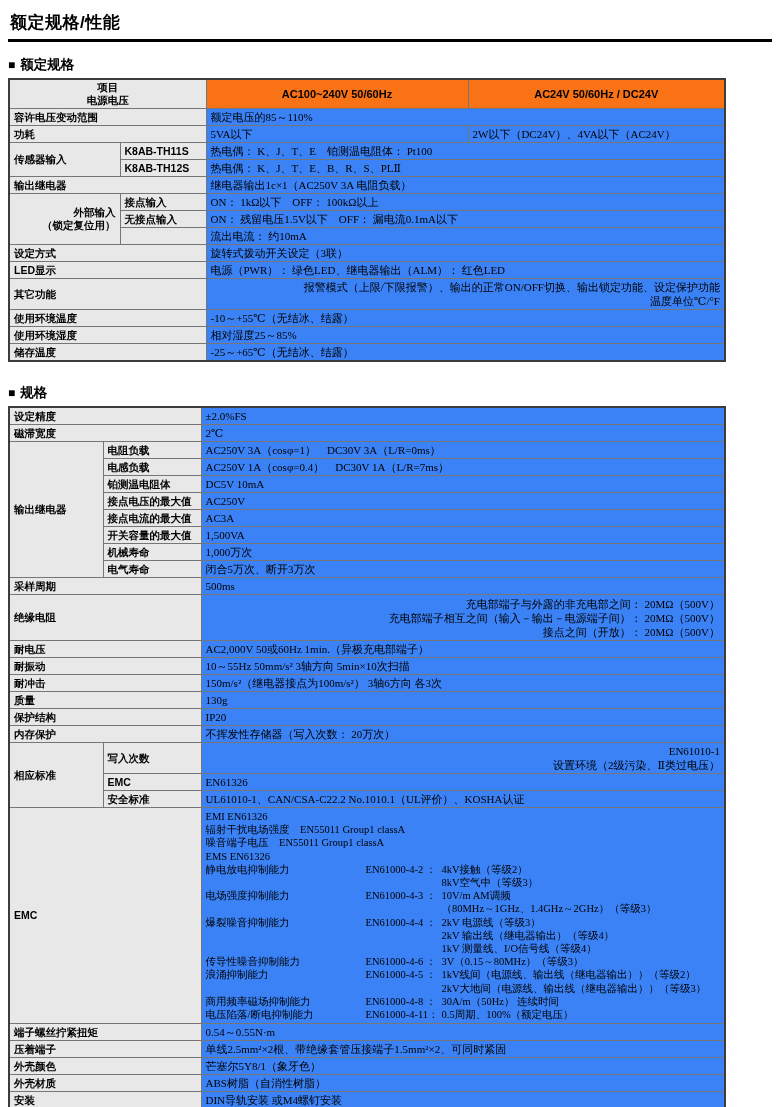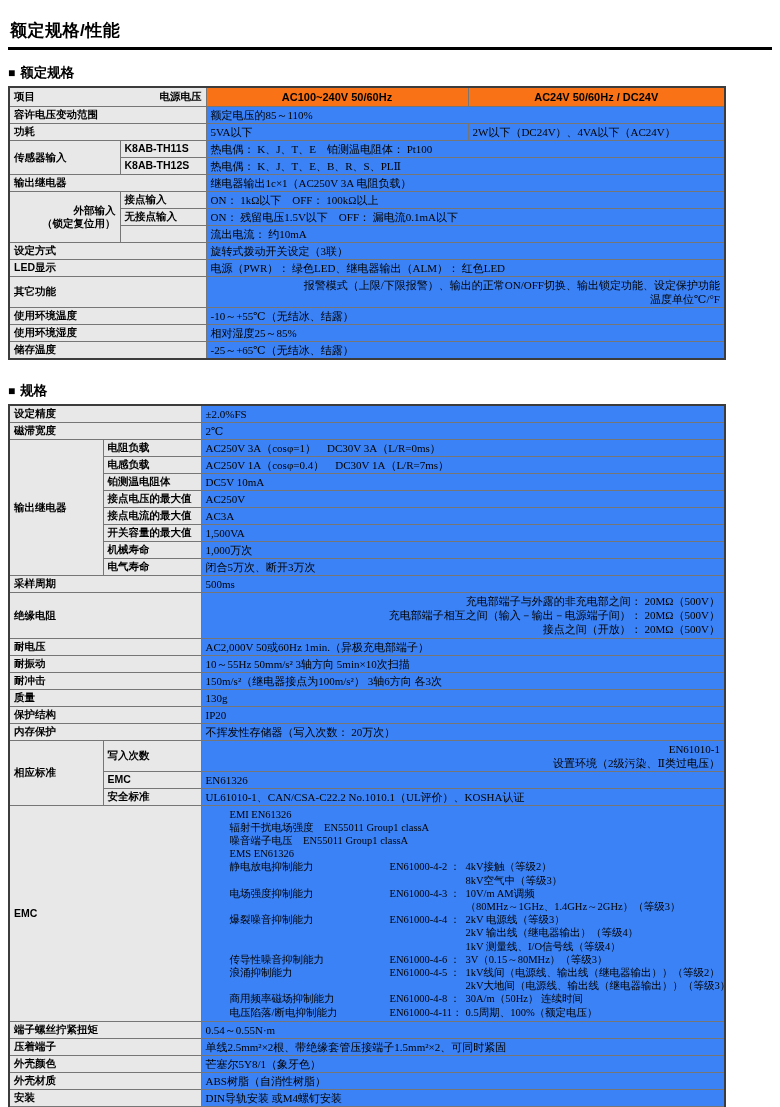--- a/index.html
+++ b/index.html
@@ -1,39 +1,39 @@
 <!DOCTYPE html>
 <html><head>
 <meta charset="utf-8">
 <style>
   html,body{margin:0;padding:0;background:#fff;color:#000;}
   .page{width:780px;height:1107px;box-sizing:border-box;padding:5px 8px 0 8px;background:#fff;
         font-family:"Liberation Sans","DejaVu Sans",sans-serif;}
   .doc-title{font-size:17px;font-weight:bold;letter-spacing:.5px;padding:2px 0 5px 2px;
-             border-bottom:3.5px solid #000;margin:12px 0 14px 0;width:764px;box-sizing:border-box;}
+             border-bottom:3.5px solid #000;margin:4px 0 14px 0;width:764px;box-sizing:border-box;}
   .section-heading{display:flex;align-items:center;gap:5px;font-size:13.5px;font-weight:bold;margin:0 0 4px 0;}
   .section-heading .marker{font-size:12px;line-height:12px;}
   .sec2{margin-top:22px;}
   table.spec{border-collapse:collapse;table-layout:fixed;width:716px;border:2px solid #3c3c3c;}
   table.spec td{border:1px solid #767676;padding:1px 4px;vertical-align:middle;overflow:hidden;}
   td.lbl{background:#e8e8e8;font-weight:bold;font-size:10.5px;line-height:13px;
          font-family:"Liberation Sans","DejaVu Sans",sans-serif;}
   td.val{font-family:"Liberation Serif","DejaVu Serif",serif;font-size:11px;line-height:14px;background:#3b82f6;}
   td.hval{background:#f97316;font-weight:bold;font-size:11px;text-align:center;}
-  .hdr-split{display:flex;justify-content:space-between;align-items:center;}
+  .hdr-split{display:flex;justify-content:space-between;align-items:center;flex-direction:column;}
   .pre{white-space:pre-line;text-align:right;}
   tr.row{height:17px;}
   tr.row-hdr{height:19px;}
   tr.row-tall2{height:31px;}
   tr.row-tall3{height:46px;}
   
   .emc-box{padding:1px 0;}
   .emc-line{display:flex;align-items:flex-start;font-family:"Liberation Serif","DejaVu Serif",serif;
             font-size:10.5px;line-height:13.2px;white-space:nowrap;}
-  .emc-line .c1{display:inline-block;width:160px;flex:0 0 160px;margin-left:24px;}
+  .emc-line .c1{display:inline-block;width:160px;flex:0 0 160px;}
   .emc-line .c2{display:inline-block;width:76px;flex:0 0 76px;}
   .emc-line .c3{flex:1 1 auto;}
 </style>
 </head>
 <body>
 
 <div class="page">
 
   <h1 class="doc-title">额定规格/性能</h1>
 

